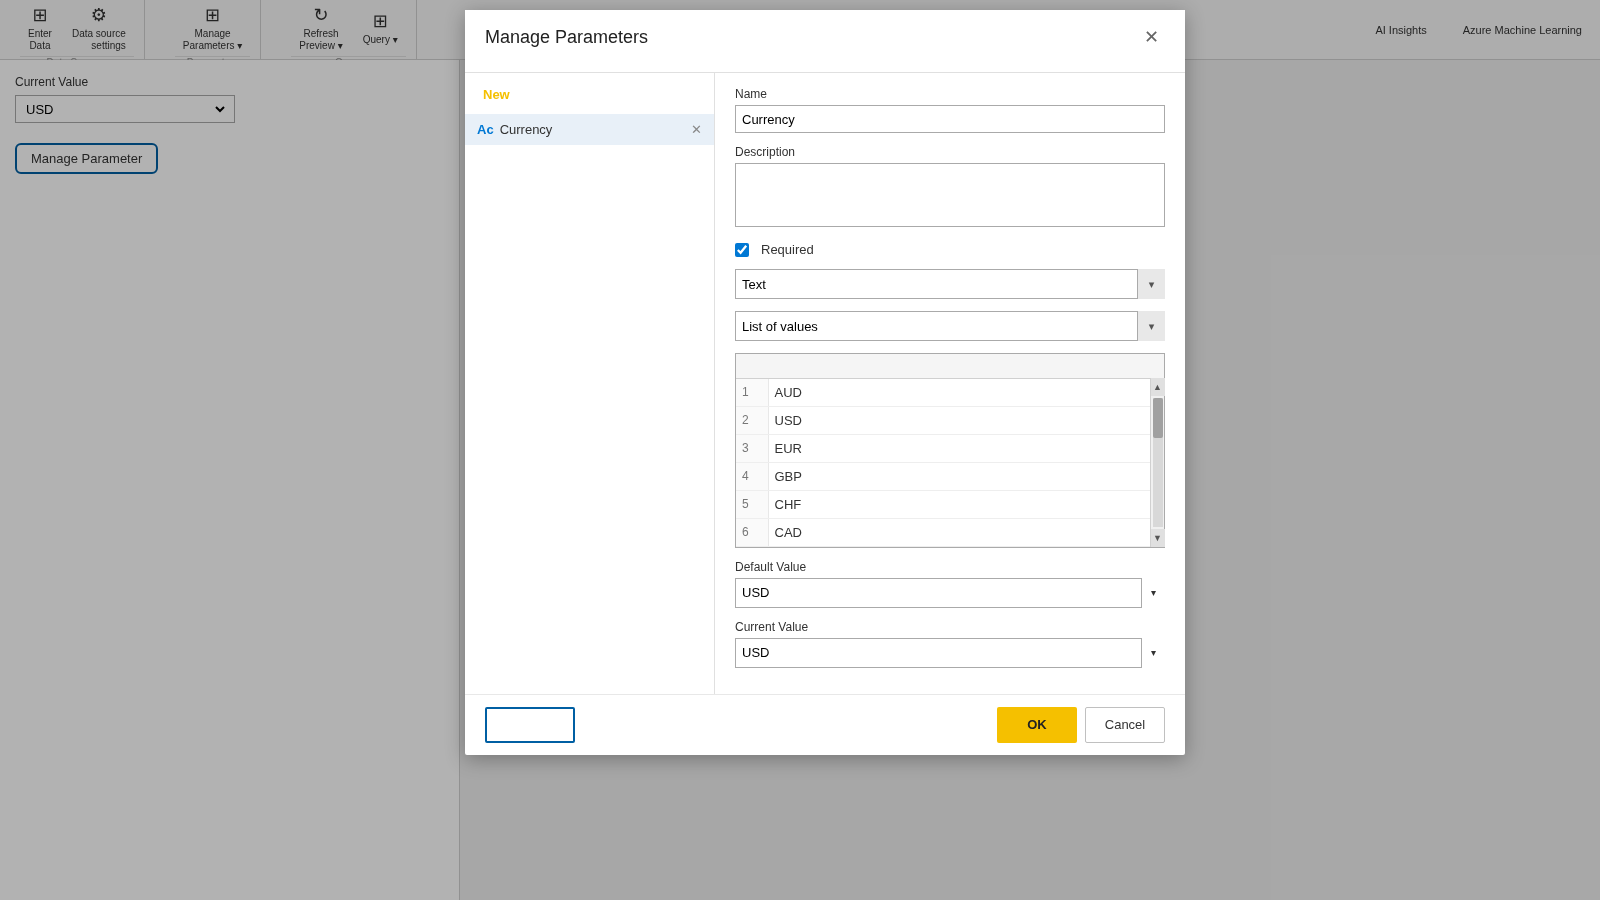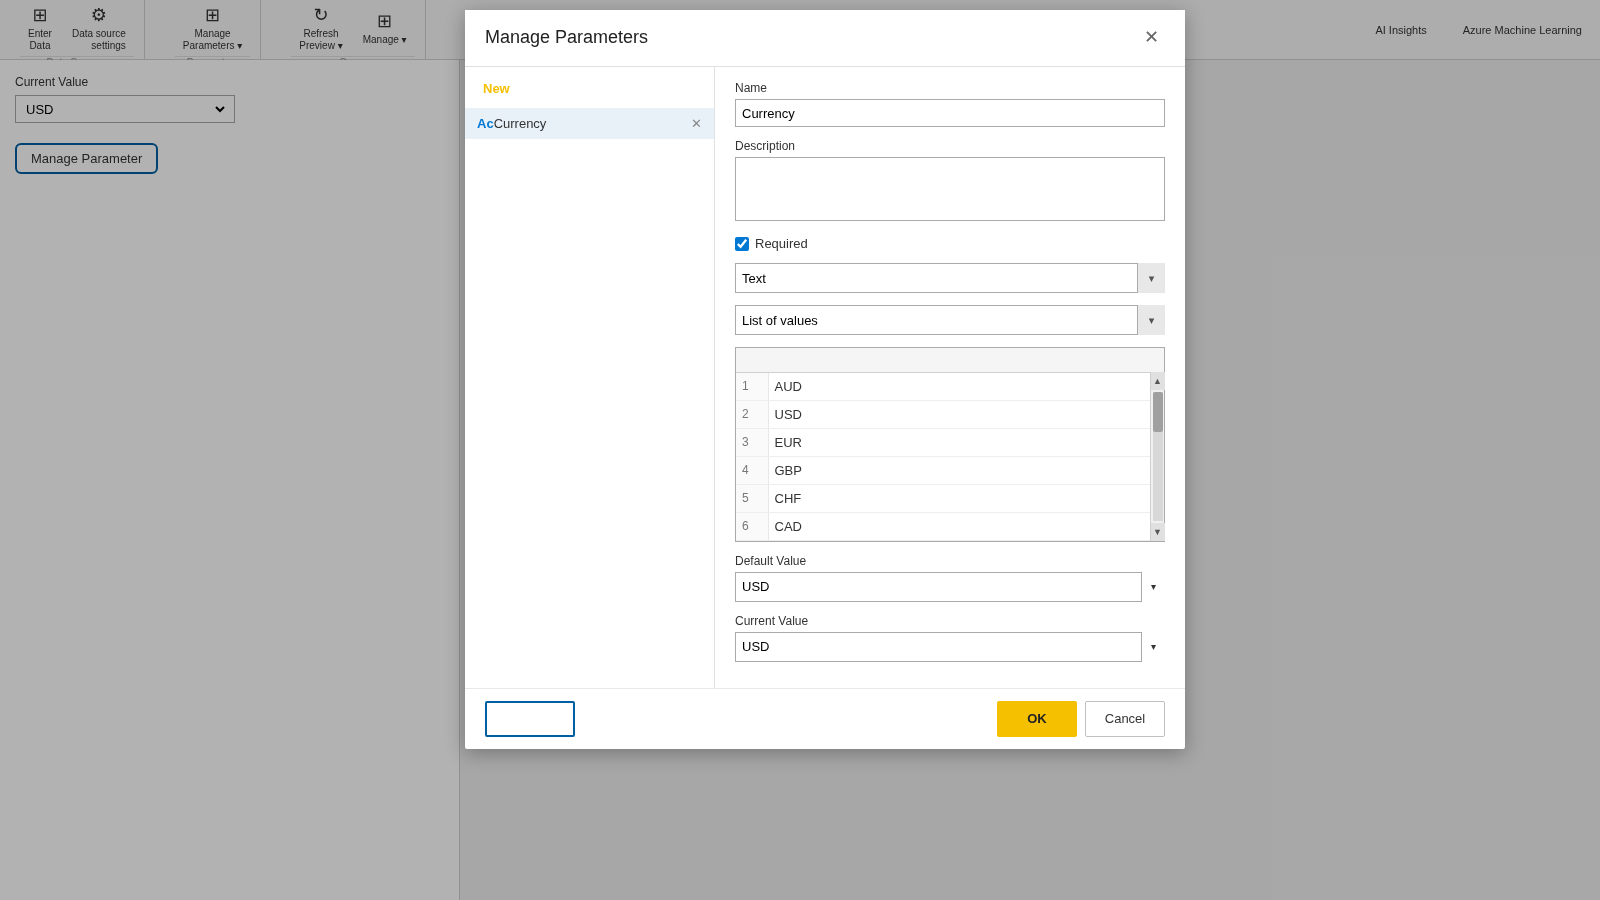--- a/index.html
+++ b/index.html
@@ -101,21 +101,21 @@
       top: 10px;
       left: 465px;
       width: 720px;
       background: white;
       box-shadow: 0 4px 20px rgba(0,0,0,0.3);
       z-index: 20;
       border-radius: 2px;
     }
     .modal-titlebar {
       background: white;
-      padding: 14px 20px 16px;
+      padding: 14px 20px 22px;
       border-bottom: 1px solid #e0e0e0;
       display: flex;
       align-items: center;
       justify-content: space-between;
     }
     .modal-title {
       font-size: 18px;
       font-weight: 300;
       color: #222;
     }
@@ -145,20 +145,21 @@
       font-size: 12px;
       cursor: pointer;
       color: #0078d4;
       font-weight: 600;
       border-radius: 2px;
     }
     .modal-param-item {
       padding: 8px 12px;
       display: flex;
       align-items: center;
+      gap: 6px;
       background: #e8f0f8;
     }
     .modal-param-icon { color: #0078d4; font-weight: bold; font-size: 13px; }
     .modal-param-name { font-size: 13px; color: #333; }
     .modal-param-close {
       margin-left: auto;
       cursor: pointer;
       color: #888;
       background: none;
       border: none;
@@ -193,21 +194,21 @@
       border: 1px solid #aaa;
       padding: 4px 6px;
       font-size: 13px;
       resize: none;
       outline: none;
     }
 
     .checkbox-row {
       display: flex;
       align-items: flex-end;
-      gap: 6px;
+      gap: 12px;
       margin-bottom: 12px;
     }
     .checkbox-input {
       width: 14px;
       height: 14px;
       accent-color: #0078d4;
     }
     .checkbox-label { font-size: 13px; color: #333; }
 
     .form-select-wrapper {
@@ -442,21 +443,21 @@
   </div>
 
   <div class="toolbar-section">
     <div class="toolbar-section-btns">
       <div class="toolbar-btn">
         <span class="toolbar-icon">↻</span>
         <span style="font-size:10px; text-align:center; line-height:1.2">Refresh<br>Preview ▾</span>
       </div>
       <div class="toolbar-btn">
         <span class="toolbar-icon">⊞</span>
-        <span style="font-size:10px; text-align:center; line-height:1.2">Manage ▾</span>
+        <span style="font-size:10px; text-align:center; line-height:1.2">Query ▾</span>
       </div>
     </div>
     <div class="toolbar-section-label">Query</div>
   </div>
 
   <div style="margin-left: auto; display:flex; gap:20px;">
     <div class="toolbar-btn">
       <span>AI Insights</span>
     </div>
     <div class="toolbar-btn">

